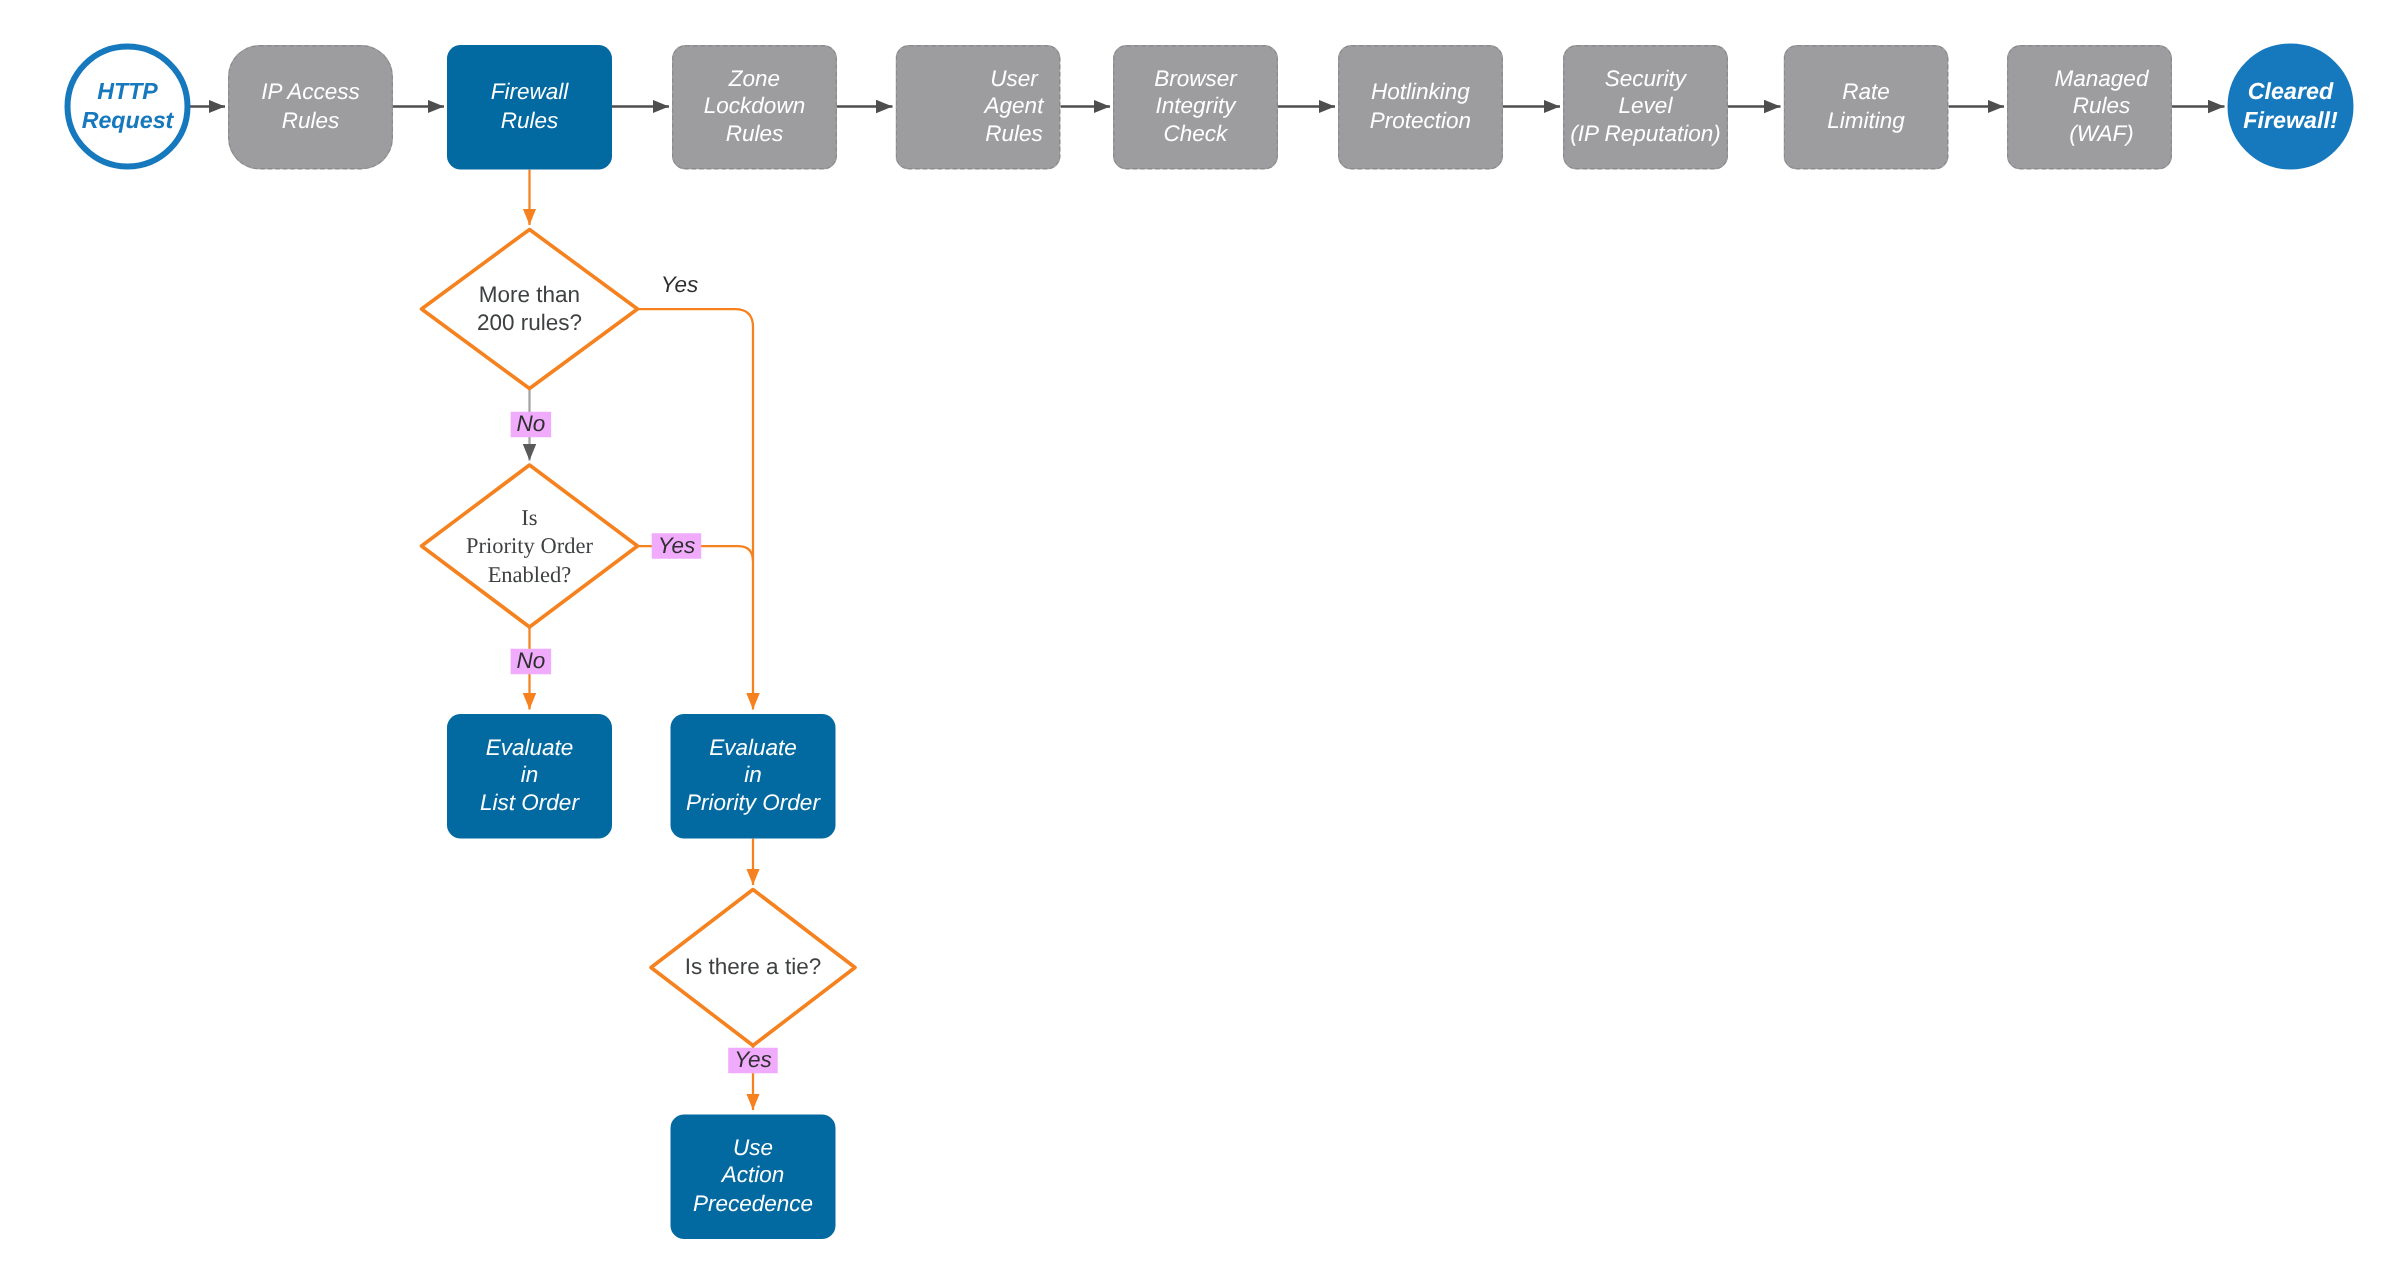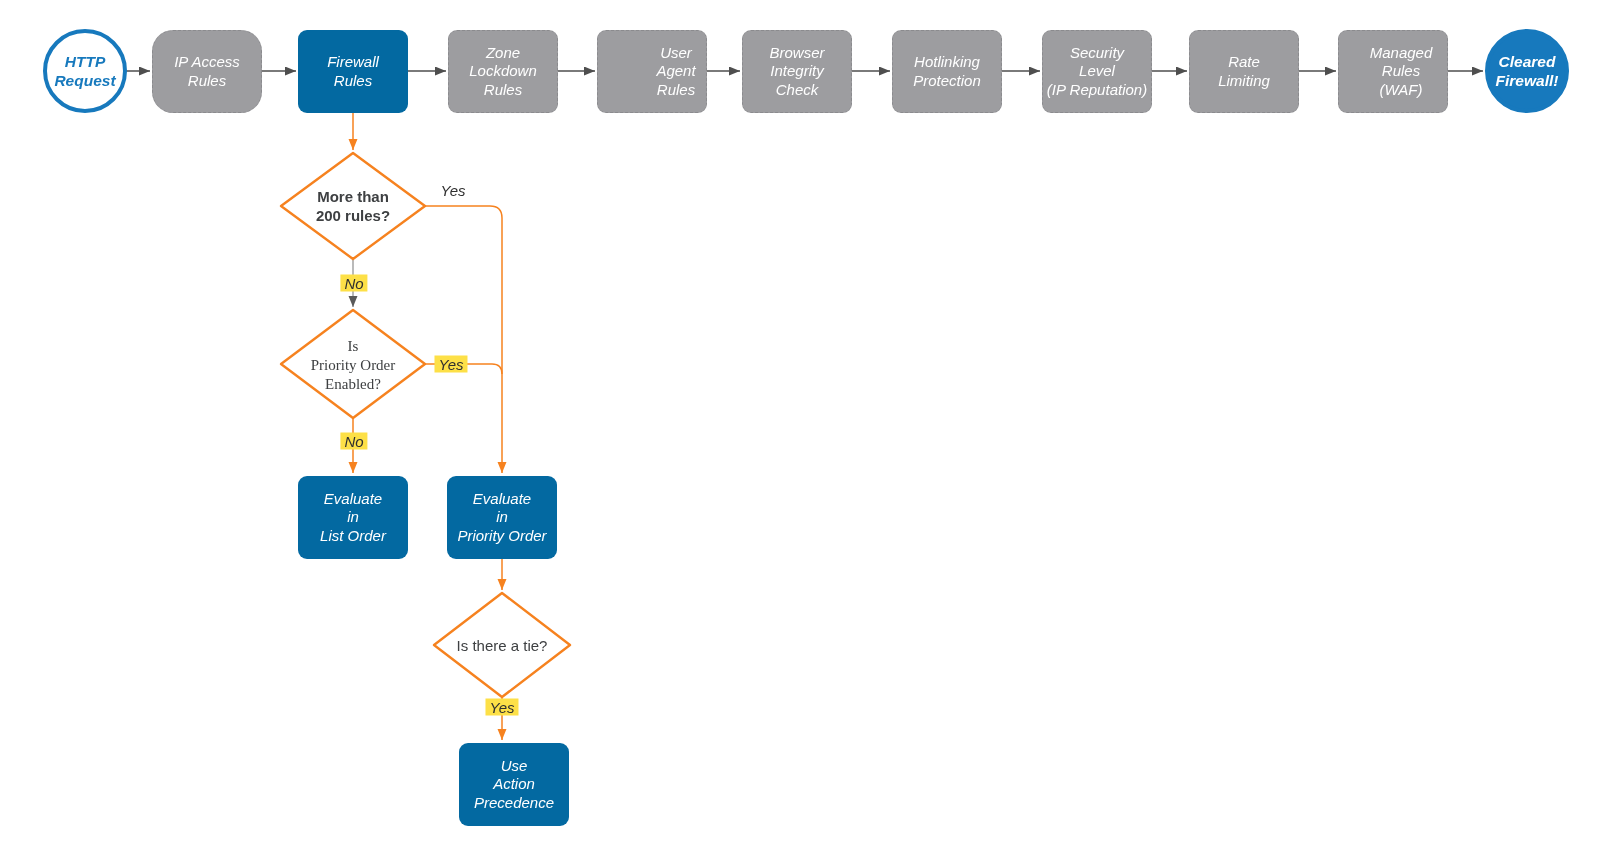--- a/index.html
+++ b/index.html
@@ -56,21 +56,21 @@
     font-size: 15px;
     line-height: 1.25;
     color: #3e4042;
   }
   .edge-label {
     position: absolute;
     transform: translate(-50%, -50%);
     font-style: italic;
     font-size: 15px;
     color: #2f2f2f;
-    background: #fde047;
+    background: #f0abfc;
     padding: 0 4px;
   }
   .edge-label.nobg { background: transparent; padding: 0; }
 </style>
 </head>
 <body>
 
 <div class="canvas">
 
   <svg class="edges" width="1600" height="858" viewBox="0 0 1600 858">
@@ -139,25 +139,25 @@
   <div class="node box gray" style="left:1338px; top:30px;padding-left:16px;">Managed
 Rules
 (WAF)</div>
 
   <div class="node box orange" style="left:298px; top:476px;">Evaluate
 in
 List Order</div>
   <div class="node box orange" style="left:447px; top:476px;">Evaluate
 in
 Priority Order</div>
-  <div class="node box orange" style="left:447px; top:743px;margin-left:12px;">Use
+  <div class="node box orange" style="left:447px; top:743px;">Use
 Action
 Precedence</div>
 
-  <div class="diamond-text" style="left:353px; top:207px;font-weight:bold;">More than
+  <div class="diamond-text" style="left:353px; top:207px;">More than
 200 rules?</div>
   <div class="diamond-text" style="left:353px; top:365px;font-family:Liberation Serif, serif;">Is
 Priority Order
 Enabled?</div>
   <div class="diamond-text" style="left:502px; top:646px;">Is there a tie?</div>
 
   <div class="edge-label nobg" style="left:453px; top:190px;">Yes</div>
   <div class="edge-label" style="left:354px; top:283px;">No</div>
   <div class="edge-label" style="left:451px; top:364px;">Yes</div>
   <div class="edge-label" style="left:354px; top:441px;">No</div>

